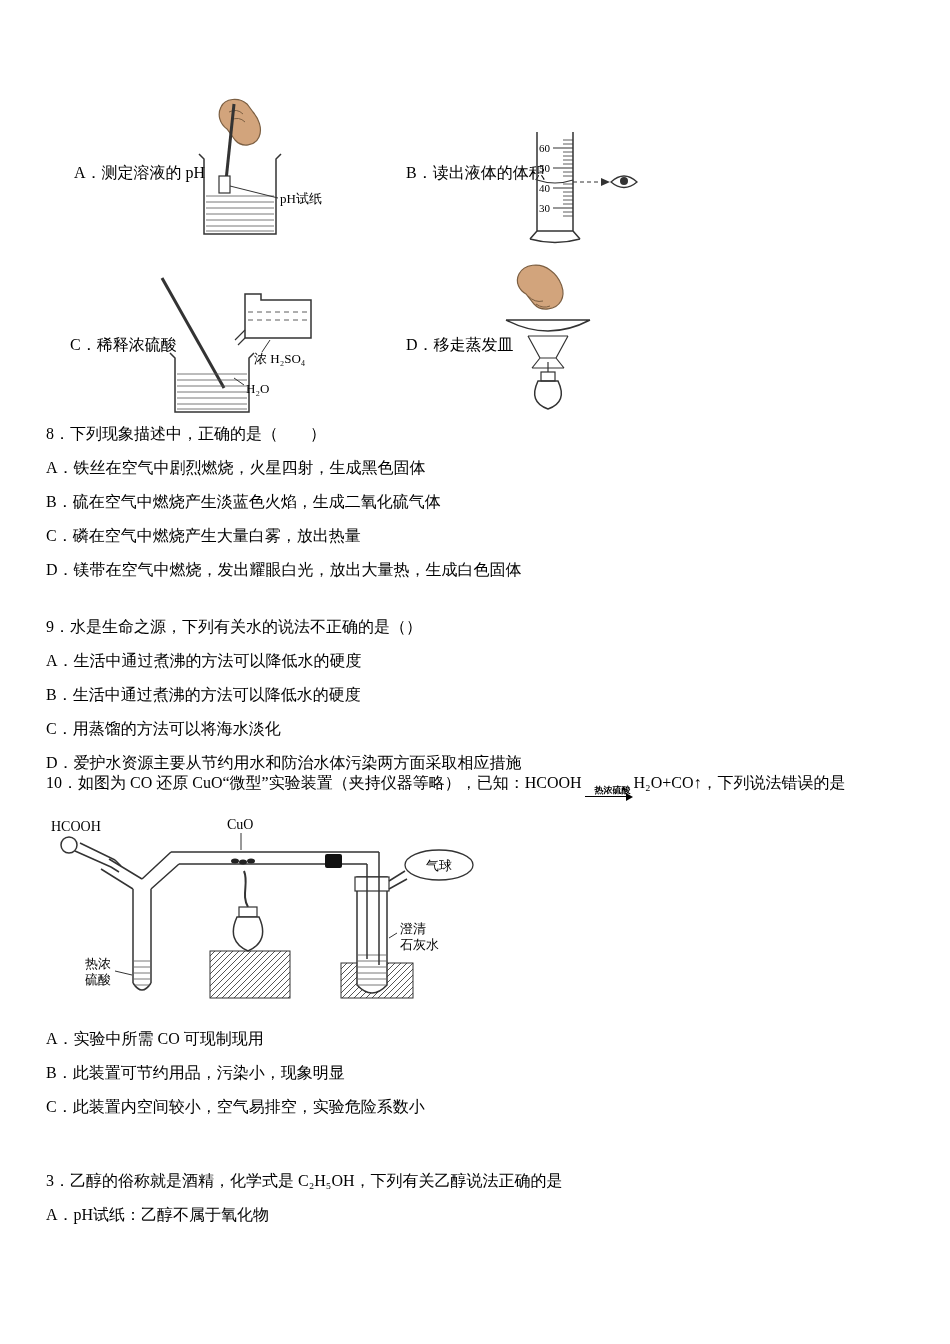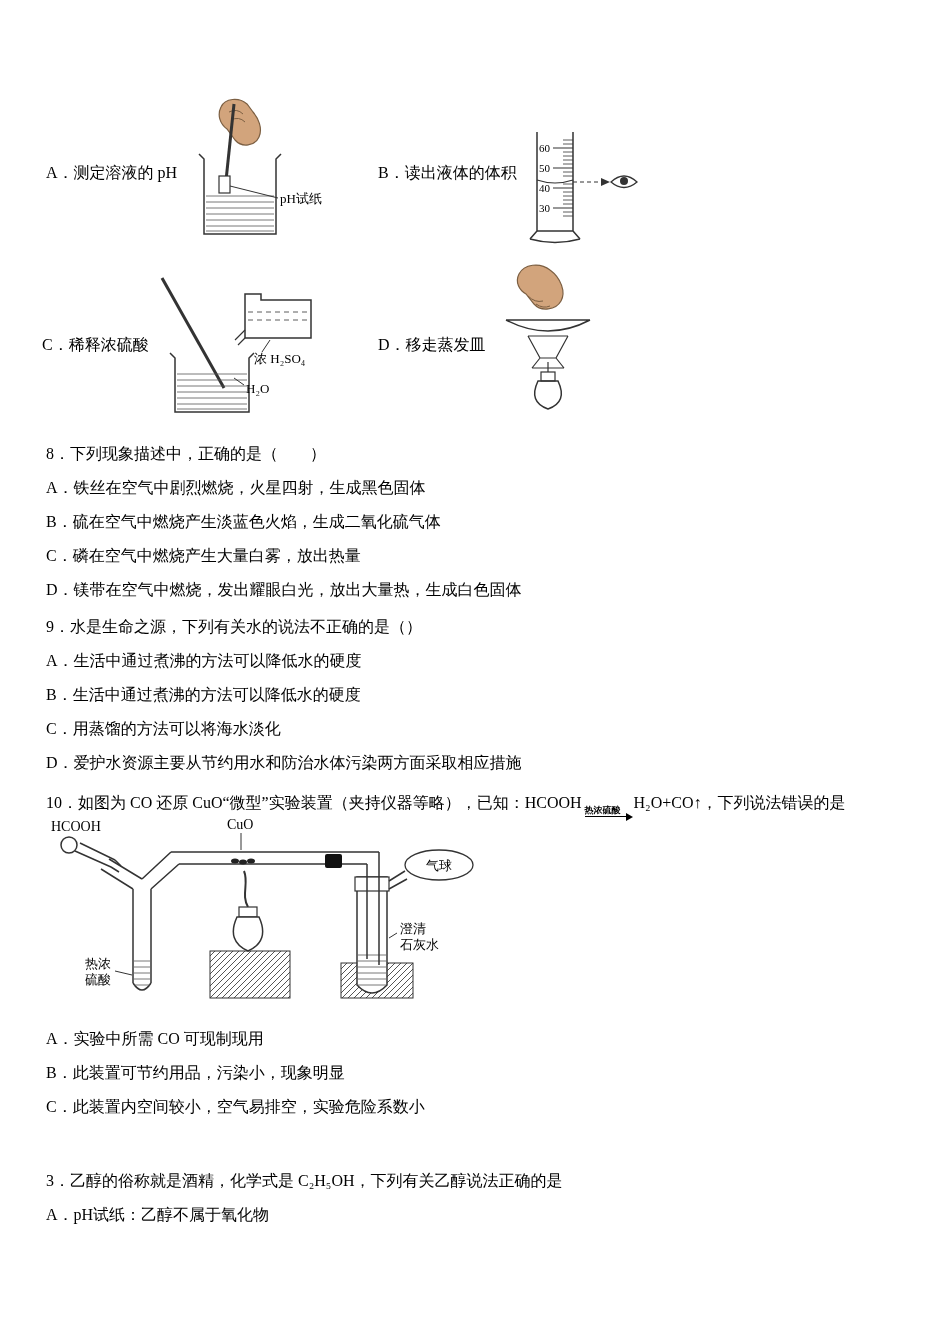--- a/index.html
+++ b/index.html
@@ -1,23 +1,23 @@
 <!DOCTYPE html>
 <html><head>
 <meta charset="utf-8">
 <style>
   * { margin:0; padding:0; box-sizing:border-box; }
   html,body { background:#fff; }
   body { width:950px; height:1344px; font-family:"Liberation Serif","DejaVu Serif",serif; color:#000; }
   .page { position:relative; width:950px; height:1344px; overflow:hidden; background:#fff; }
   .abs { position:absolute; }
-  .opt-label { font-size:16px; white-space:nowrap; }
+  .opt-label { font-size:16px; white-space:nowrap;margin-left:28px; }
   .qblock { position:absolute; left:46px; }
   .line { font-size:16px; height:34px; line-height:34px; white-space:nowrap; }
-  .cond { display:inline-flex; flex-direction:column; align-items:flex-start; vertical-align:-5px; margin:0 3px; }
+  .cond { display:inline-flex; flex-direction:column; align-items:flex-end; vertical-align:-5px; margin:0 3px; }
   .cond-text { font-size:9px; line-height:10px; font-weight:bold; }
   .cond-line { position:relative; width:46px; height:1px; background:#000; margin-top:1px; }
   .cond-line:after { content:""; position:absolute; right:-2px; top:-3.5px;
      border-left:7px solid #000; border-top:4px solid transparent; border-bottom:4px solid transparent; }
   svg text { font-family:"Liberation Serif","DejaVu Serif",serif; fill:#000; }
 </style>
 </head>
 <body>
 
 <div class="page">
@@ -80,37 +80,37 @@
       <path d="M72,8 C62,0 46,2 41,12 C37,20 41,28 48,32 L56,42 C63,50 78,48 83,39 C88,30 83,16 72,8 Z" fill="#d2a47c" stroke="#7c5f42" stroke-width="1.2"></path>
       <path d="M50,34 q7,7 15,5 M58,42 q7,5 14,2" stroke="#7c5f42" stroke-width="1"></path>
       <path d="M28,58 L112,58 M28,58 Q70,80 112,58"></path>
       <path d="M50,74 L62,96 M90,74 L78,96 M50,74 L90,74 M62,96 L78,96 M62,96 L54,106 M78,96 L86,106 M54,106 L86,106" stroke-width="1.2"></path>
       <line x1="70" y1="100" x2="70" y2="110" stroke-width="1.2"></line>
       <rect x="63" y="110" width="14" height="9" stroke-width="1.2"></rect>
       <path d="M60,119 L80,119 Q90,140 70,147 Q50,140 60,119 Z"></path>
     </g>
   </svg>
 
-  <div class="qblock" style="top:437px">
+  <div class="qblock" style="top:417px">
     <div class="line">8．下列现象描述中，正确的是（　　）</div>
     <div class="line">A．铁丝在空气中剧烈燃烧，火星四射，生成黑色固体</div>
     <div class="line">B．硫在空气中燃烧产生淡蓝色火焰，生成二氧化硫气体</div>
     <div class="line">C．磷在空气中燃烧产生大量白雾，放出热量</div>
     <div class="line">D．镁带在空气中燃烧，发出耀眼白光，放出大量热，生成白色固体</div>
   </div>
 
   <div class="qblock" style="top:610px">
     <div class="line">9．水是生命之源，下列有关水的说法不正确的是（）</div>
     <div class="line">A．生活中通过煮沸的方法可以降低水的硬度</div>
     <div class="line">B．生活中通过煮沸的方法可以降低水的硬度</div>
     <div class="line">C．用蒸馏的方法可以将海水淡化</div>
     <div class="line">D．爱护水资源主要从节约用水和防治水体污染两方面采取相应措施</div>
   </div>
 
-  <div class="qblock" style="top:786px">
+  <div class="qblock" style="top:766px">
     <div class="line">
       <span>10．如图为 CO 还原 CuO“微型”实验装置（夹持仪器等略），已知：HCOOH</span><span class="cond">
           <span class="cond-text">热浓硫酸</span>
           <span class="cond-line"></span>
         </span><span>H₂O+CO↑，下列说法错误的是</span>
     </div>
   </div>
 
   <svg class="abs" style="left:45px;top:815px" width="445" height="205" viewBox="0 0 445 205">
     <defs>

